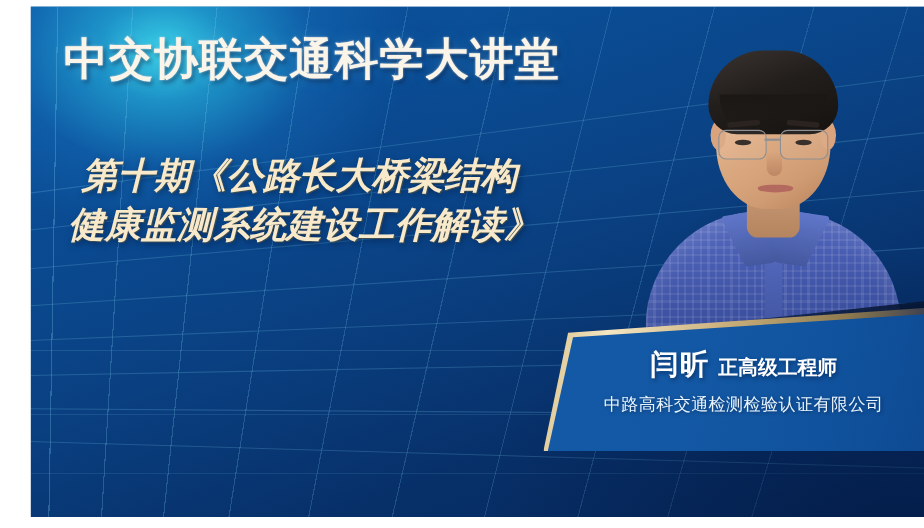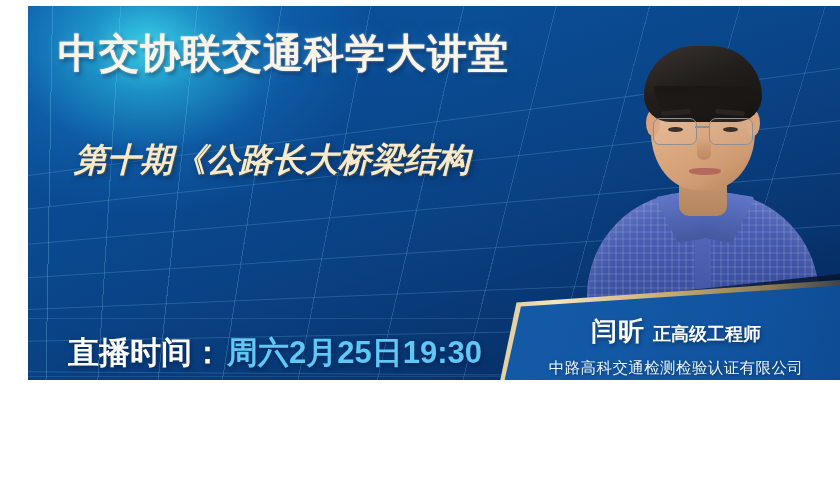--- a/index.html
+++ b/index.html
@@ -10,21 +10,21 @@
   body {
     width: 840px;
     height: 480px;
     overflow: hidden;
     font-family: "Liberation Sans", "DejaVu Sans", sans-serif;
   }
 
   .poster {
     position: relative;
     width: 840px;
-    height: 380px;
+    height: 480px;
     background: #ffffff;
     overflow: hidden;
   }
 
   
   .stage {
     position: absolute;
     left: 28px;
     top: 6px;
     width: 812px;
@@ -368,25 +368,23 @@
       <div class="nose"></div>
       <div class="mouth"></div>
     </div>
 
     <div class="dark-wedge"></div>
 
     <div class="headline">中交协联交通科学大讲堂</div>
 
     <div class="subtitle">
       <span class="ln ln1">第十期《公路长大桥梁结构</span>
+      <span class="ln ln2">健康监测系统建设工作解读》</span>
     </div>
 
-    <div class="livetime">
-      <span class="lbl">直播时间：</span><span class="val">周六2月25日19:30</span>
-    </div>
 
     <div class="plate-wrap">
       <div class="plate-gold"></div>
       <div class="plate-inner"></div>
       <div class="plate-text">
         <div class="speaker-line">
           <span class="name">闫昕</span><span class="role">正高级工程师</span>
         </div>
         <div class="speaker-org">中路高科交通检测检验认证有限公司</div>
       </div>

